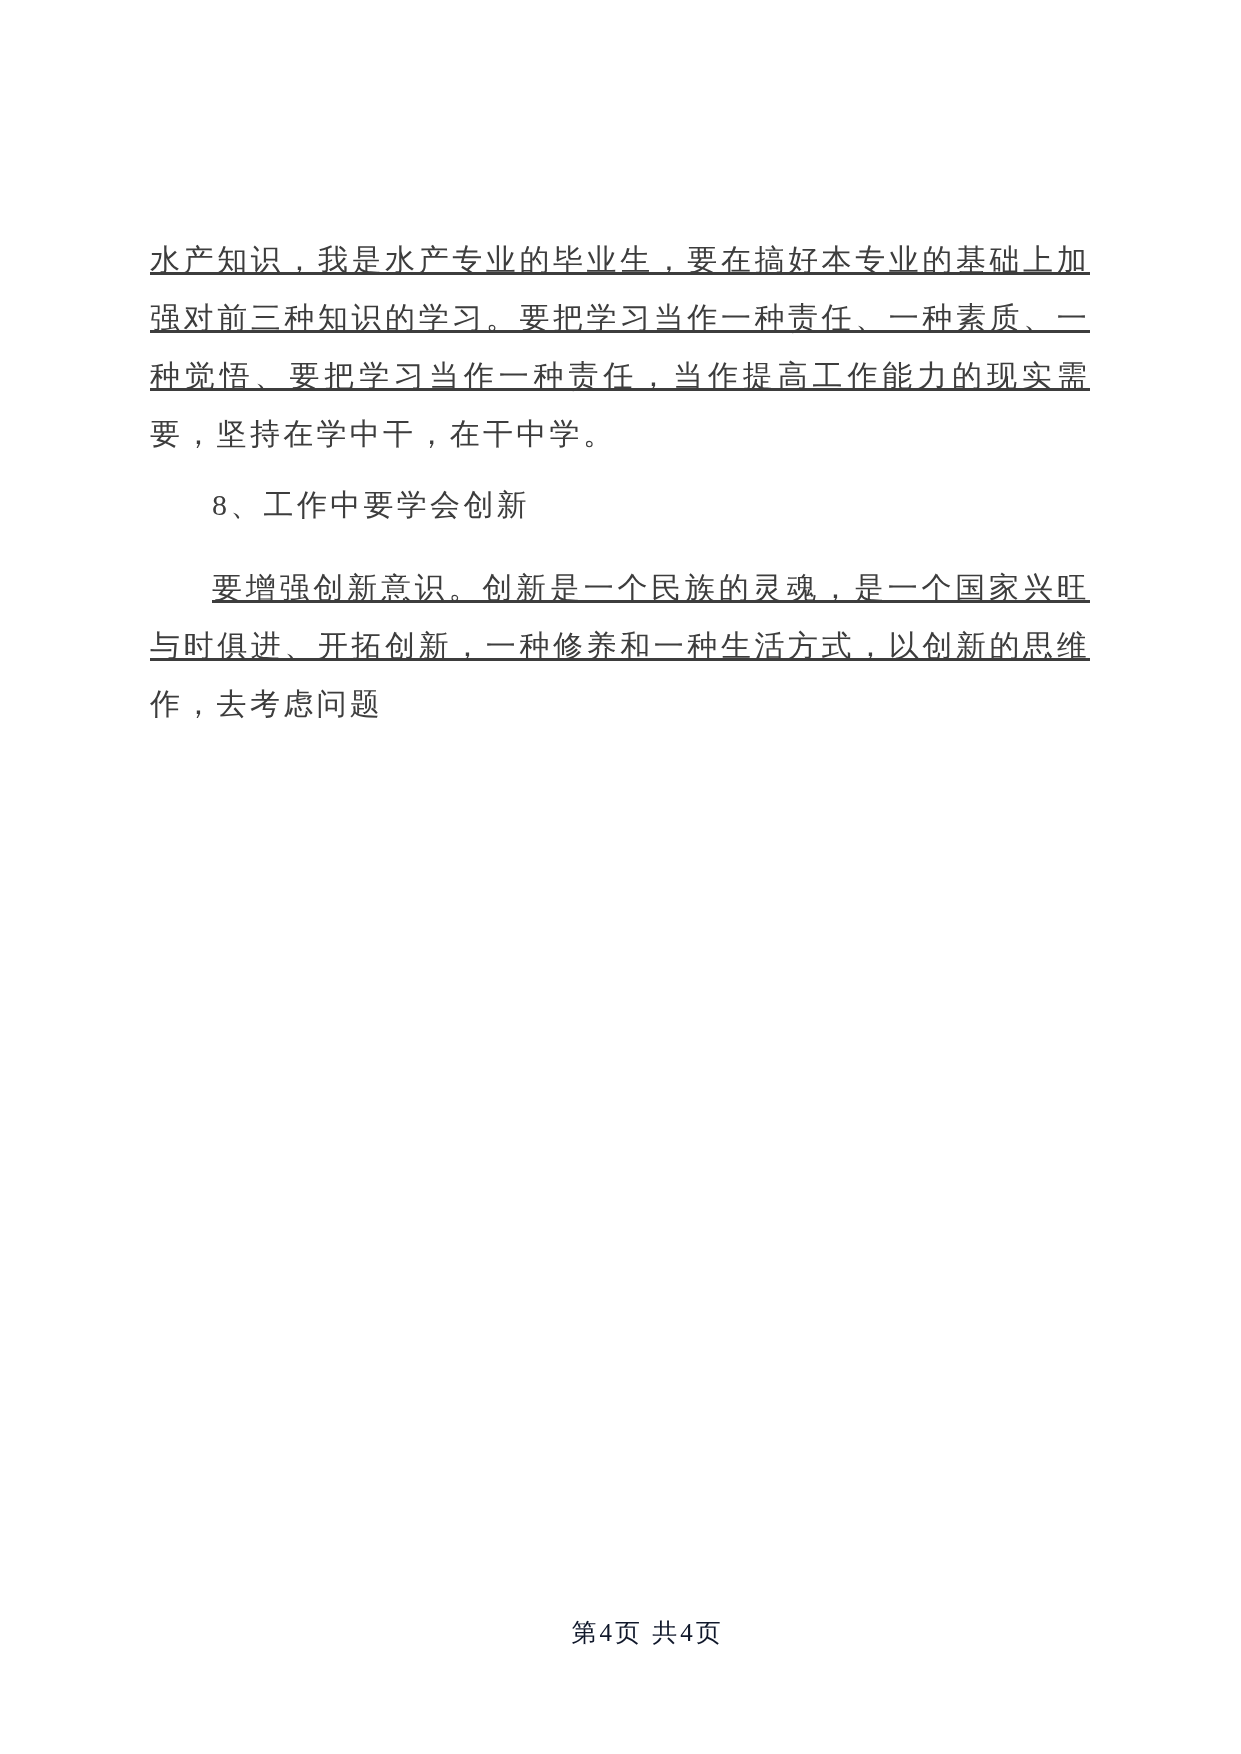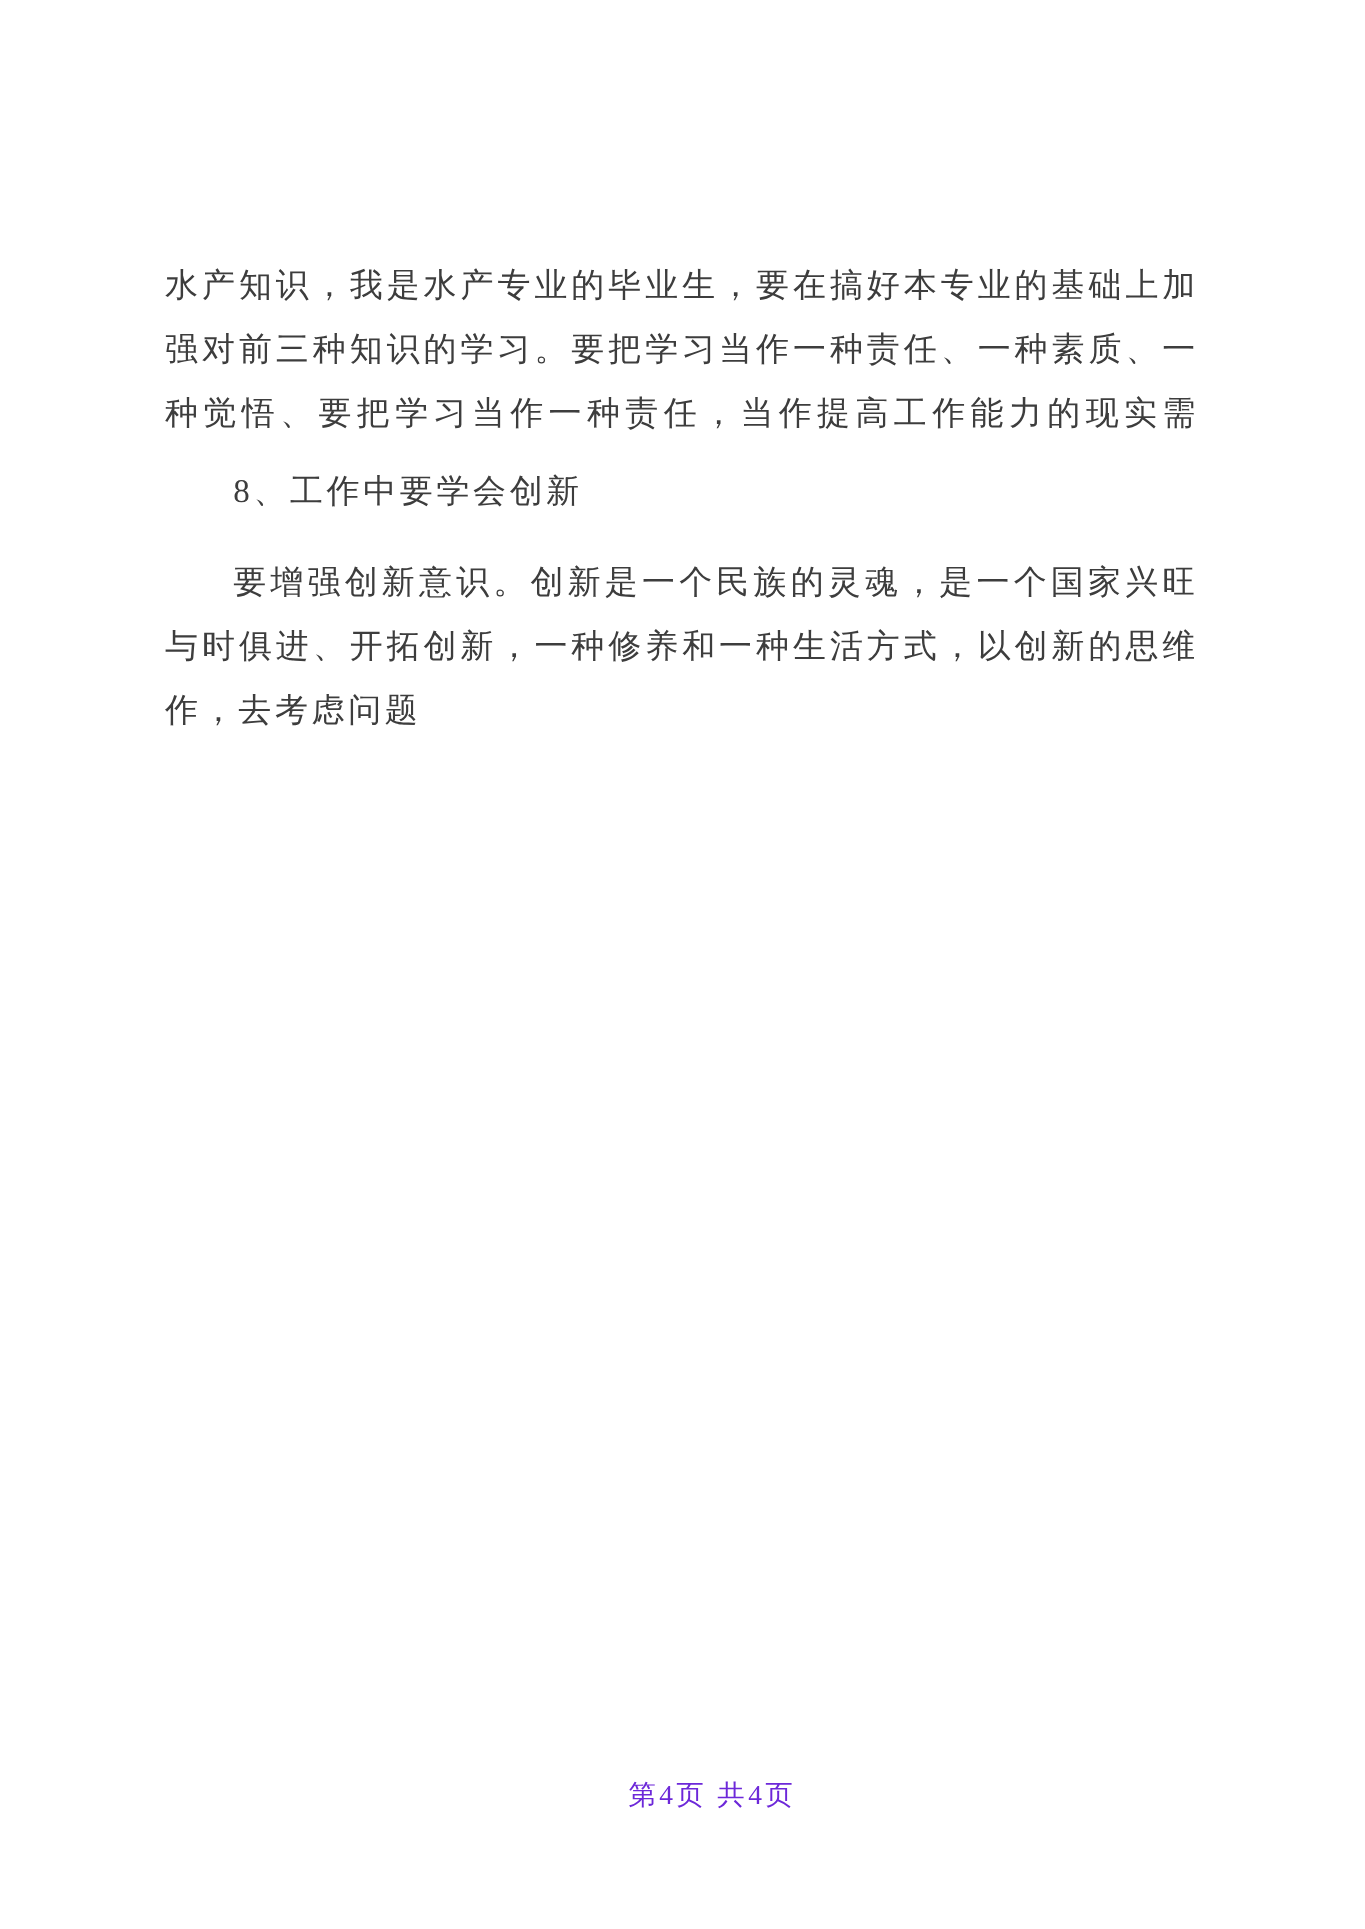--- a/index.html
+++ b/index.html
@@ -41,48 +41,50 @@
   .paragraph.heading + .paragraph {
     margin-top: 25px;
   }
   .line {
     min-height: 58px;
     text-align: left;
   }
   .line.justified {
     text-align: justify;
     text-align-last: justify;
+    text-decoration: underline;
   }
   .line.indented {
     padding-left: 62px;
   }
   .page-footer {
     position: absolute;
     left: 0;
     top: 1618px;
     width: 1241px;
     text-align: center;
     transform: translateX(27px);
   }
   .footer-text {
     font-size: 25px;
     line-height: 30px;
     letter-spacing: 3px;
-    color: #6d28d9;
+    color: #0f172a;
   }
 </style>
 </head>
 <body>
 
 <div class="page">
   <div class="doc-body" id="doc-body">
       <div class="paragraph">
         <div class="line justified">水产知识，我是水产专业的毕业生，要在搞好本专业的基础上加</div>
         <div class="line justified">强对前三种知识的学习。要把学习当作一种责任、一种素质、一</div>
         <div class="line justified">种觉悟、要把学习当作一种责任，当作提高工作能力的现实需</div>
+        <div class="line">要，坚持在学中干，在干中学。</div>
       </div>
       <div class="paragraph heading">
         <div class="line indented">8、工作中要学会创新</div>
       </div>
       <div class="paragraph">
         <div class="line justified indented">要增强创新意识。创新是一个民族的灵魂，是一个国家兴旺</div>
         <div class="line justified">与时俱进、开拓创新，一种修养和一种生活方式，以创新的思维</div>
         <div class="line">作，去考虑问题</div>
       </div>
     </div>

